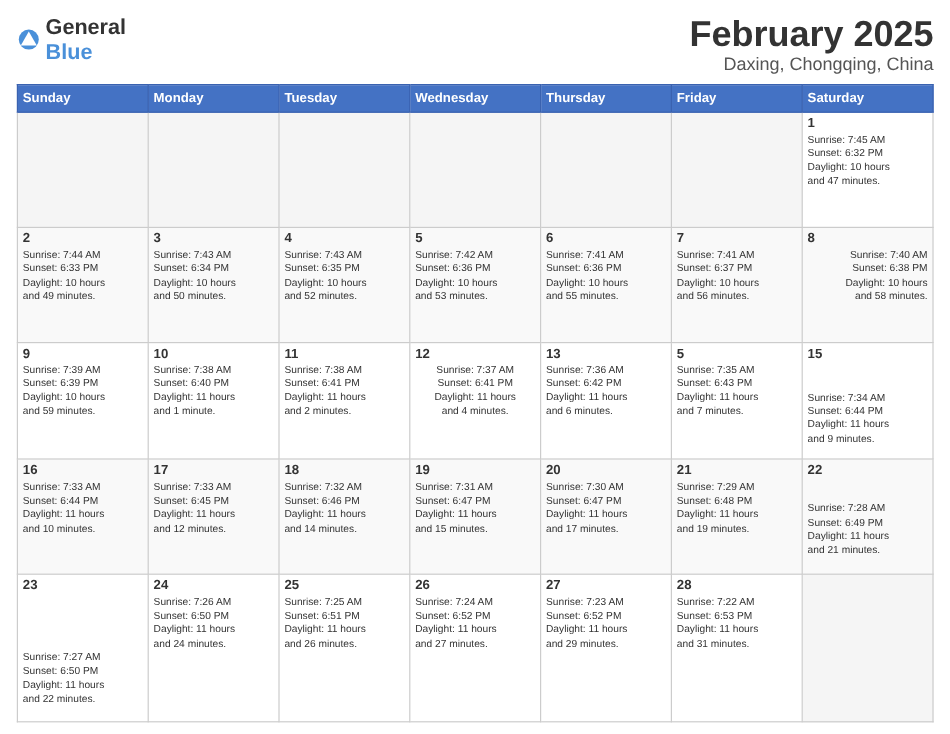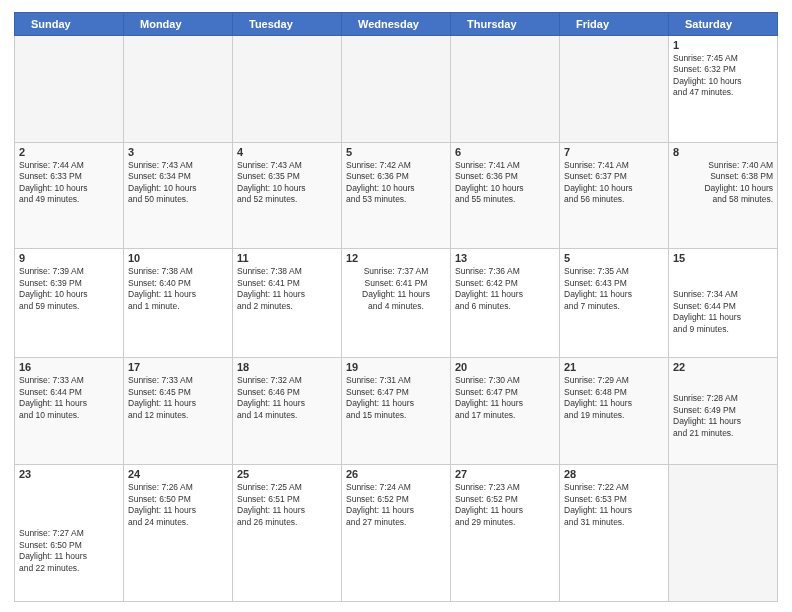--- a/index.html
+++ b/index.html
@@ -60,21 +60,21 @@
       border: 1px solid #ccc;
       border-collapse: collapse;
       width: 100%;
       table-layout: fixed;
     }
     .calendar th {
       background-color: #4472c4;
       color: #fff;
       font-size: 11px;
       font-weight: bold;
-      padding: 5px 16px;
+      padding: 5px 4px;
       text-align: left;
       border: 1px solid #3a62b0;
     }
     .calendar td {
       border: 1px solid #ccc;
       vertical-align: top;
       padding: 3px 4px;
       font-size: 9px;
       color: #333;
       background: #fff;
@@ -99,20 +99,36 @@
       background: #f9f9f9;
     }
     tr:nth-child(odd) td:not(.empty) {
       background: #fff;
     }
   </style>
 </head>
 <body>
 
 <div class="page">
+  <div class="header">
+    <div class="logo">
+      <svg class="logo-icon" viewBox="0 0 24 24">
+        <circle cx="12" cy="12" r="10" fill="#4a90d9"></circle>
+        <polygon points="12,4 20,18 4,18" fill="white"></polygon>
+      </svg>
+      <div>
+        <span class="logo-text-general">General</span><br>
+        <span class="logo-text-blue">Blue</span>
+      </div>
+    </div>
+    <div class="title-block">
+      <div class="month-year">February 2025</div>
+      <div class="location">Daxing, Chongqing, China</div>
+    </div>
+  </div>
 
   <table class="calendar">
     <thead>
       <tr>
         <th>Sunday</th>
         <th>Monday</th>
         <th>Tuesday</th>
         <th>Wednesday</th>
         <th>Thursday</th>
         <th>Friday</th>

